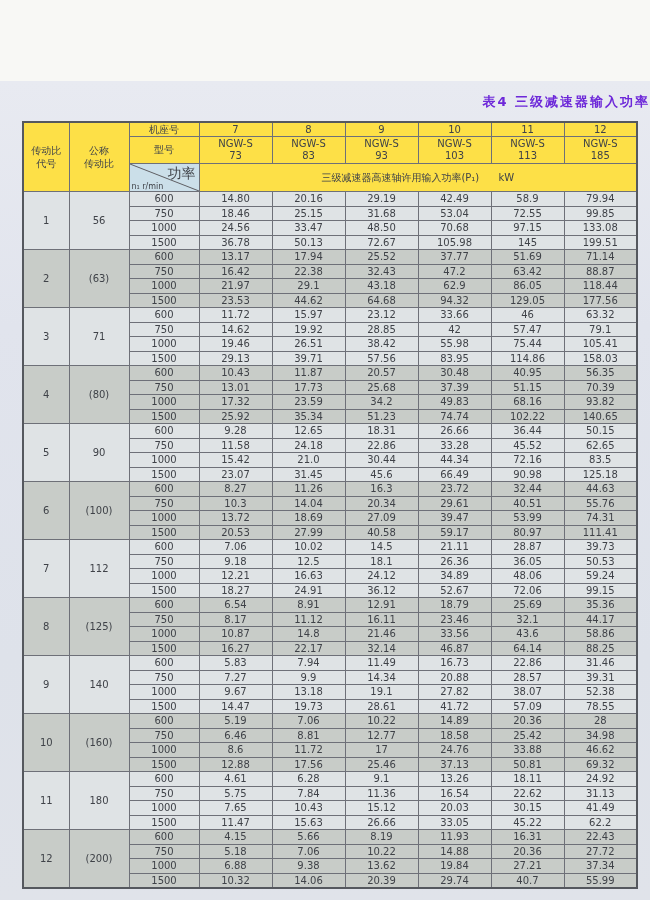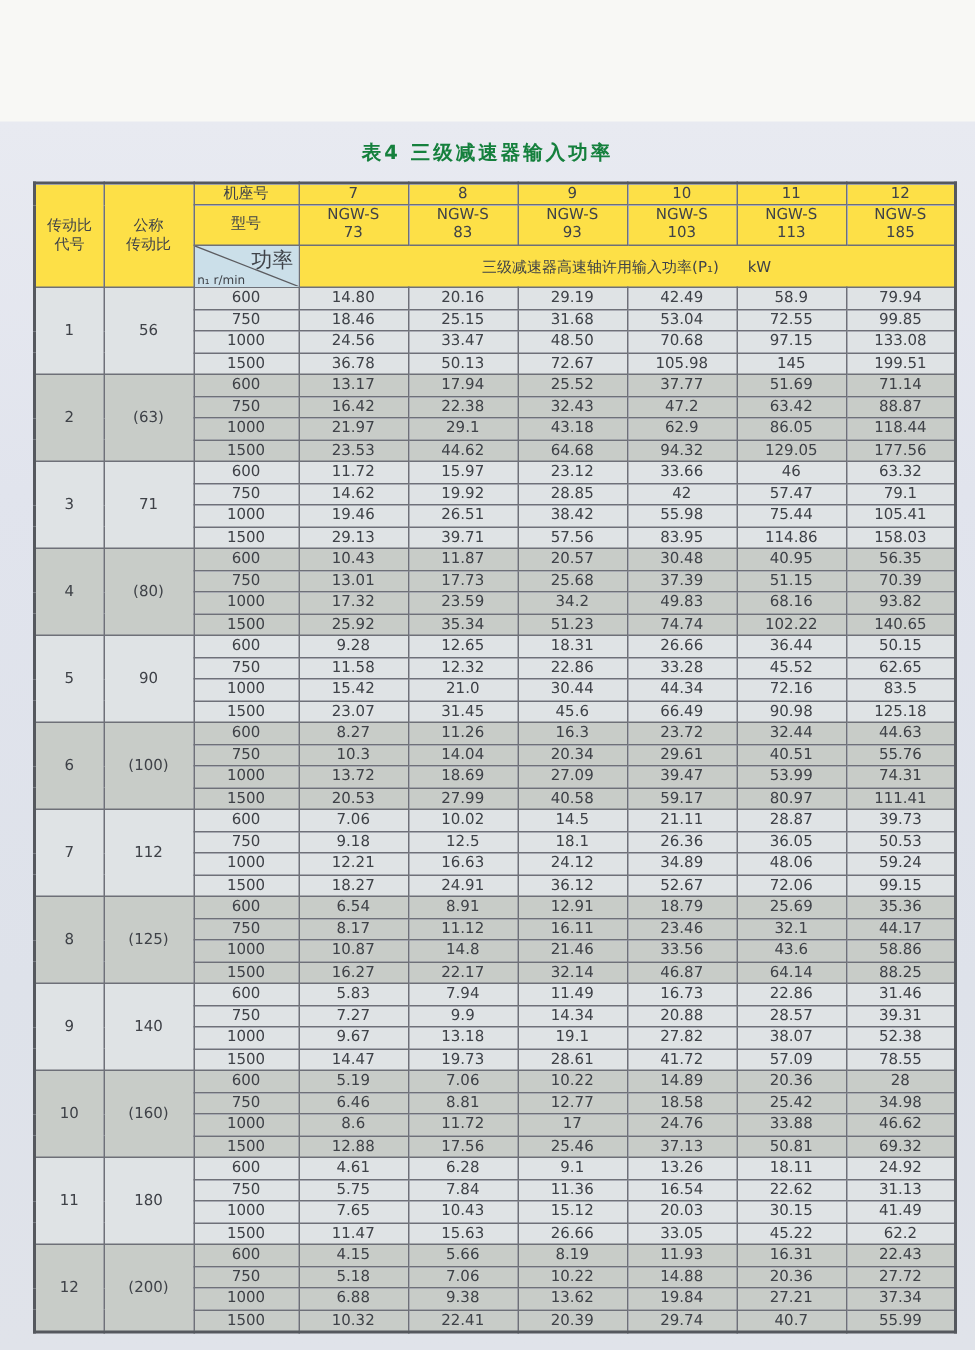--- a/index.html
+++ b/index.html
@@ -6,22 +6,22 @@
   body {
     width:650px; height:900px; background:#f8f8f5;
     font-family:"DejaVu Sans","Liberation Sans",sans-serif;
   }
   .page { position:relative; width:650px; height:900px; overflow:hidden; background:#f8f8f5; }
   .scan-area {
     position:absolute; left:0; top:81px; width:650px; height:819px;
     background:linear-gradient(180deg,#e8eaf1 0%,#e1e4ed 30%,#dee2ea 70%,#e0e3ea 100%);
   }
   .doc-title {
-    position:absolute; top:93px; left:0; width:650px; text-align:center;
-    font-size:13px; font-weight:bold; color:#15803d; letter-spacing:2px;
+    position:absolute; top:93px; left:0; width:650px; text-align:right;
+    font-size:13px; font-weight:bold; color:#6d28d9; letter-spacing:2px;
   }
   table.power-table {
     position:absolute; left:22px; top:121px; width:614px;
     border-collapse:collapse; table-layout:fixed;
     border:2px solid #55585e;
   }
   .power-table th, .power-table td {
     border:1px solid #6e7078; padding:0; margin:0;
     text-align:center; vertical-align:middle;
     font-size:10px; font-weight:normal; color:#3f4248;
@@ -287,21 +287,21 @@
           <td>9.28</td>
           <td>12.65</td>
           <td>18.31</td>
           <td>26.66</td>
           <td>36.44</td>
           <td>50.15</td>
         </tr>
         <tr class="odd-block ri1">
           <td>750</td>
           <td>11.58</td>
-          <td>12.32</td>
+          <td>24.18</td>
           <td>22.86</td>
           <td>33.28</td>
           <td>45.52</td>
           <td>62.65</td>
         </tr>
         <tr class="odd-block ri2">
           <td>1000</td>
           <td>15.42</td>
           <td>21.0</td>
           <td>30.44</td>
@@ -571,21 +571,21 @@
           <td>6.88</td>
           <td>9.38</td>
           <td>13.62</td>
           <td>19.84</td>
           <td>27.21</td>
           <td>37.34</td>
         </tr>
         <tr class="even-block ri3">
           <td>1500</td>
           <td>10.32</td>
-          <td>22.41</td>
+          <td>14.06</td>
           <td>20.39</td>
           <td>29.74</td>
           <td>40.7</td>
           <td>55.99</td>
         </tr>
       </tbody>
   </table>
 </div>
 
 </body></html>

